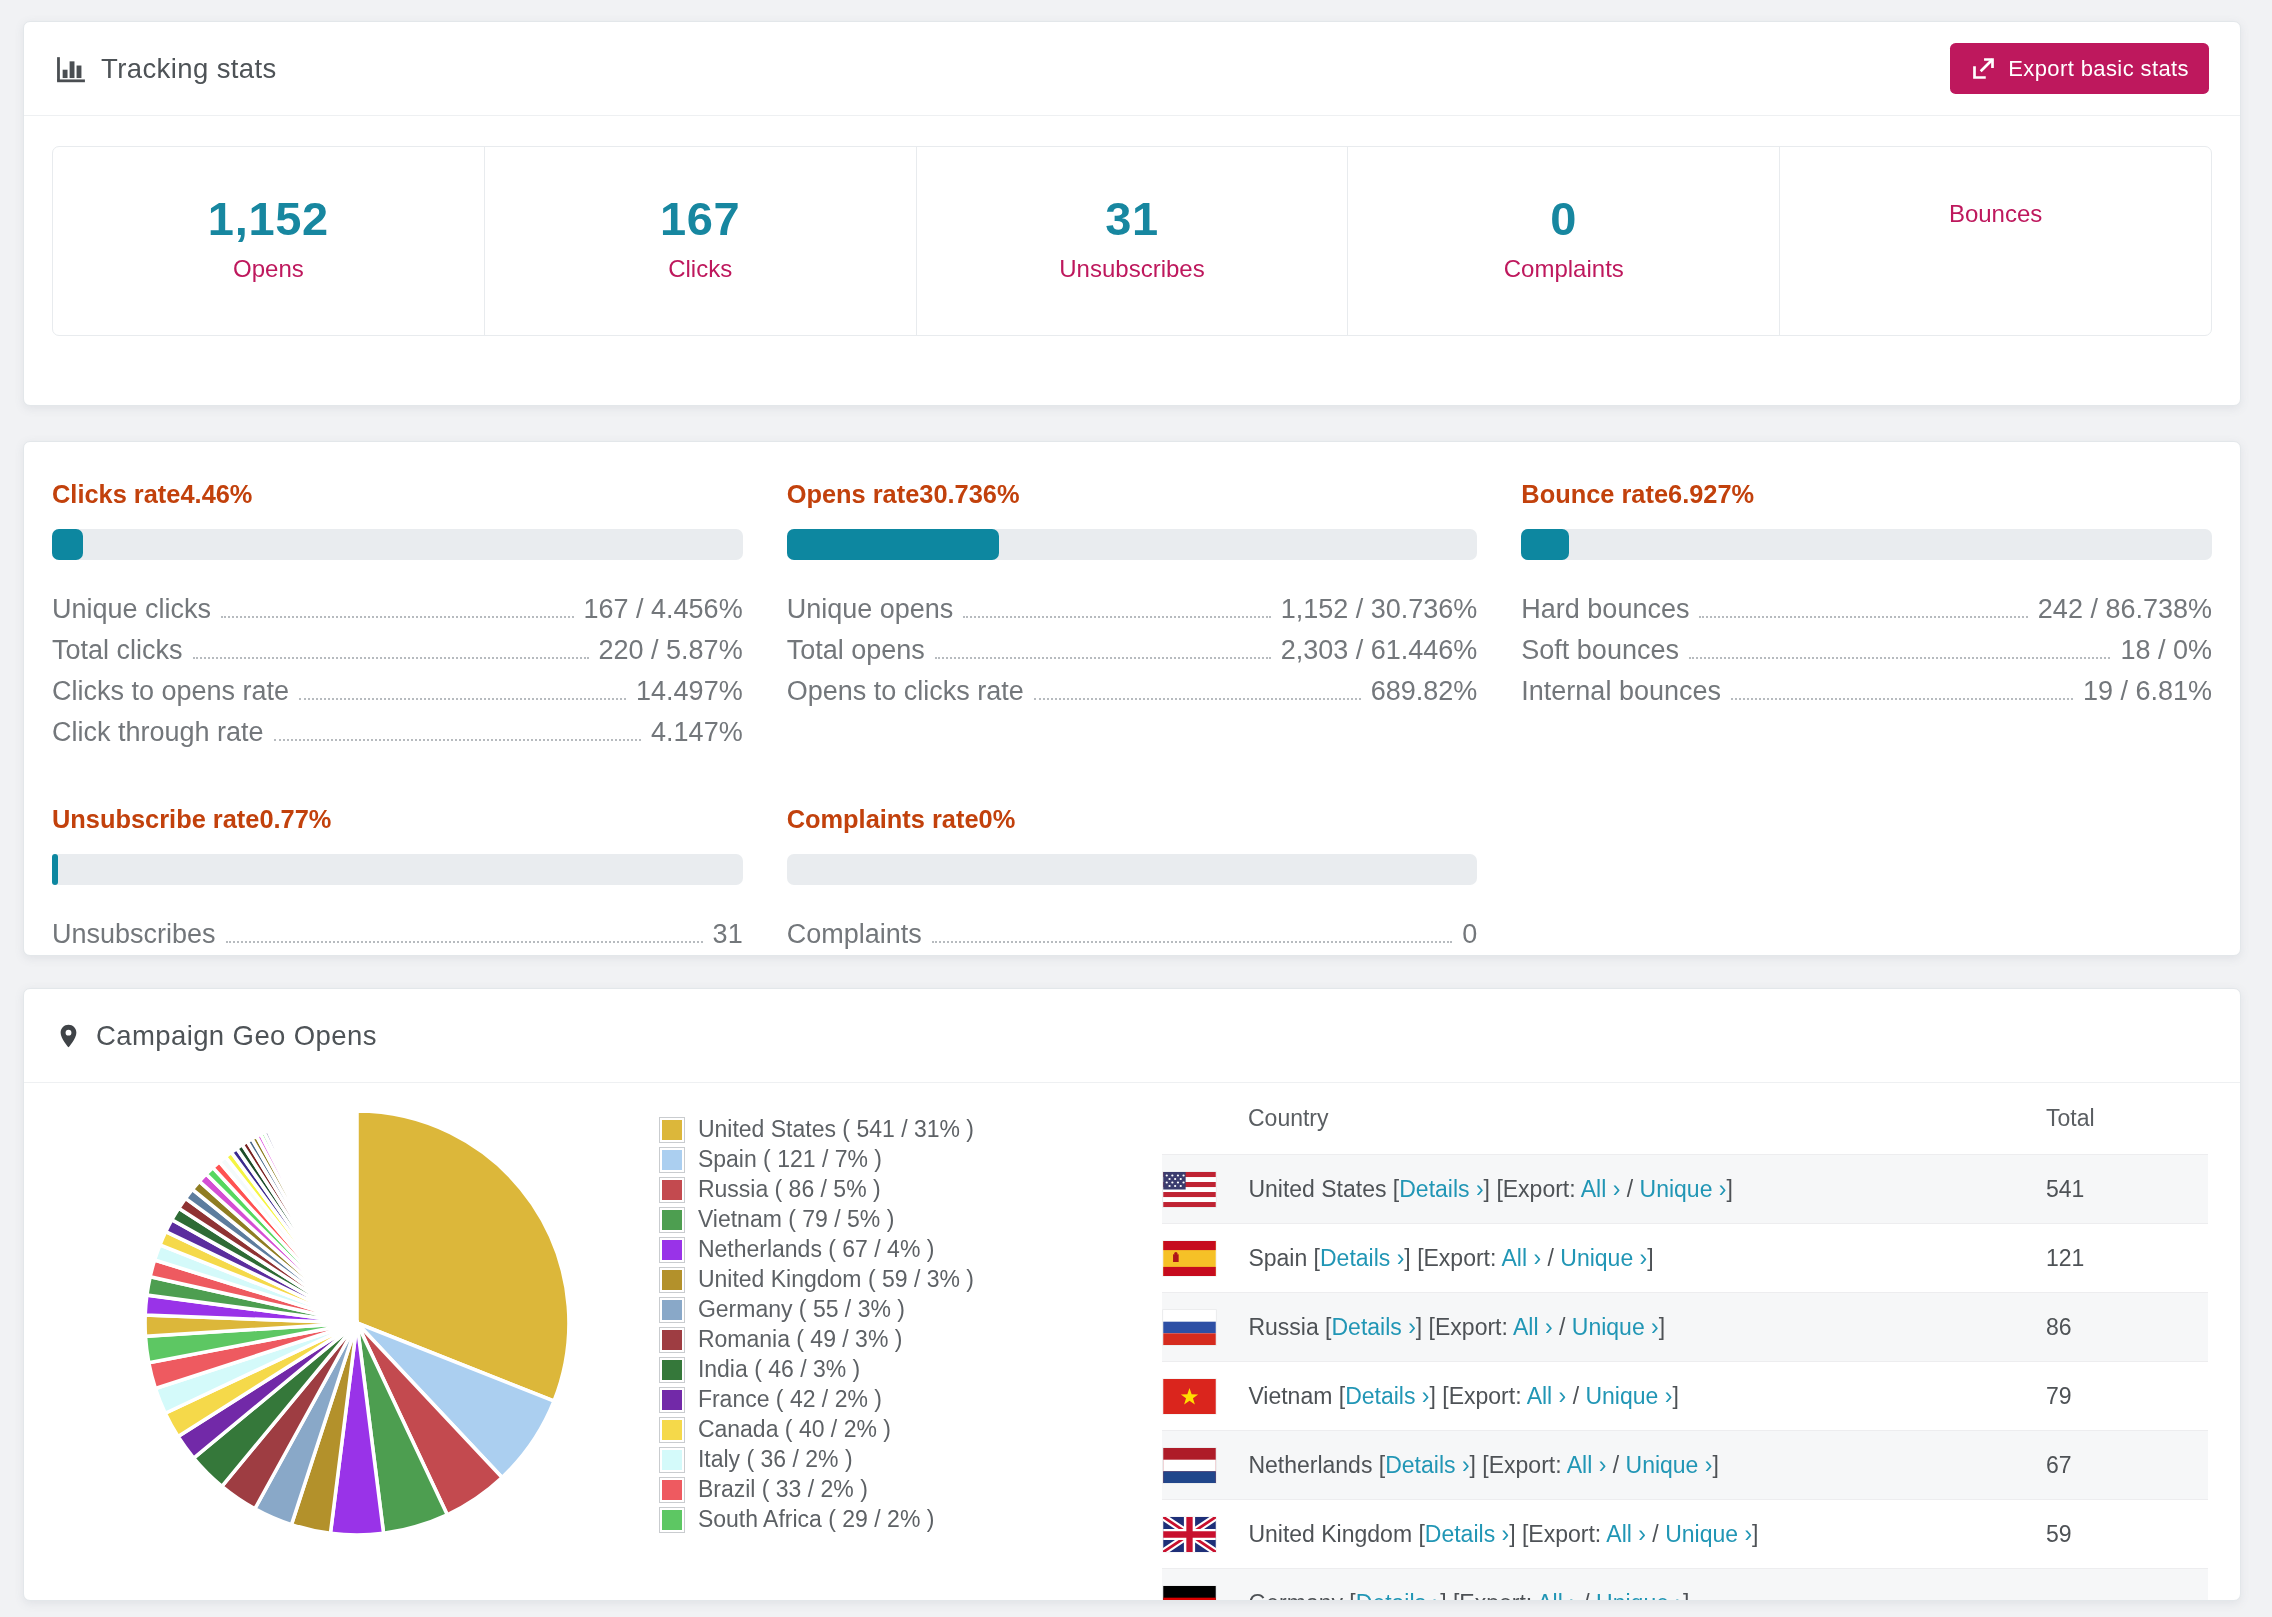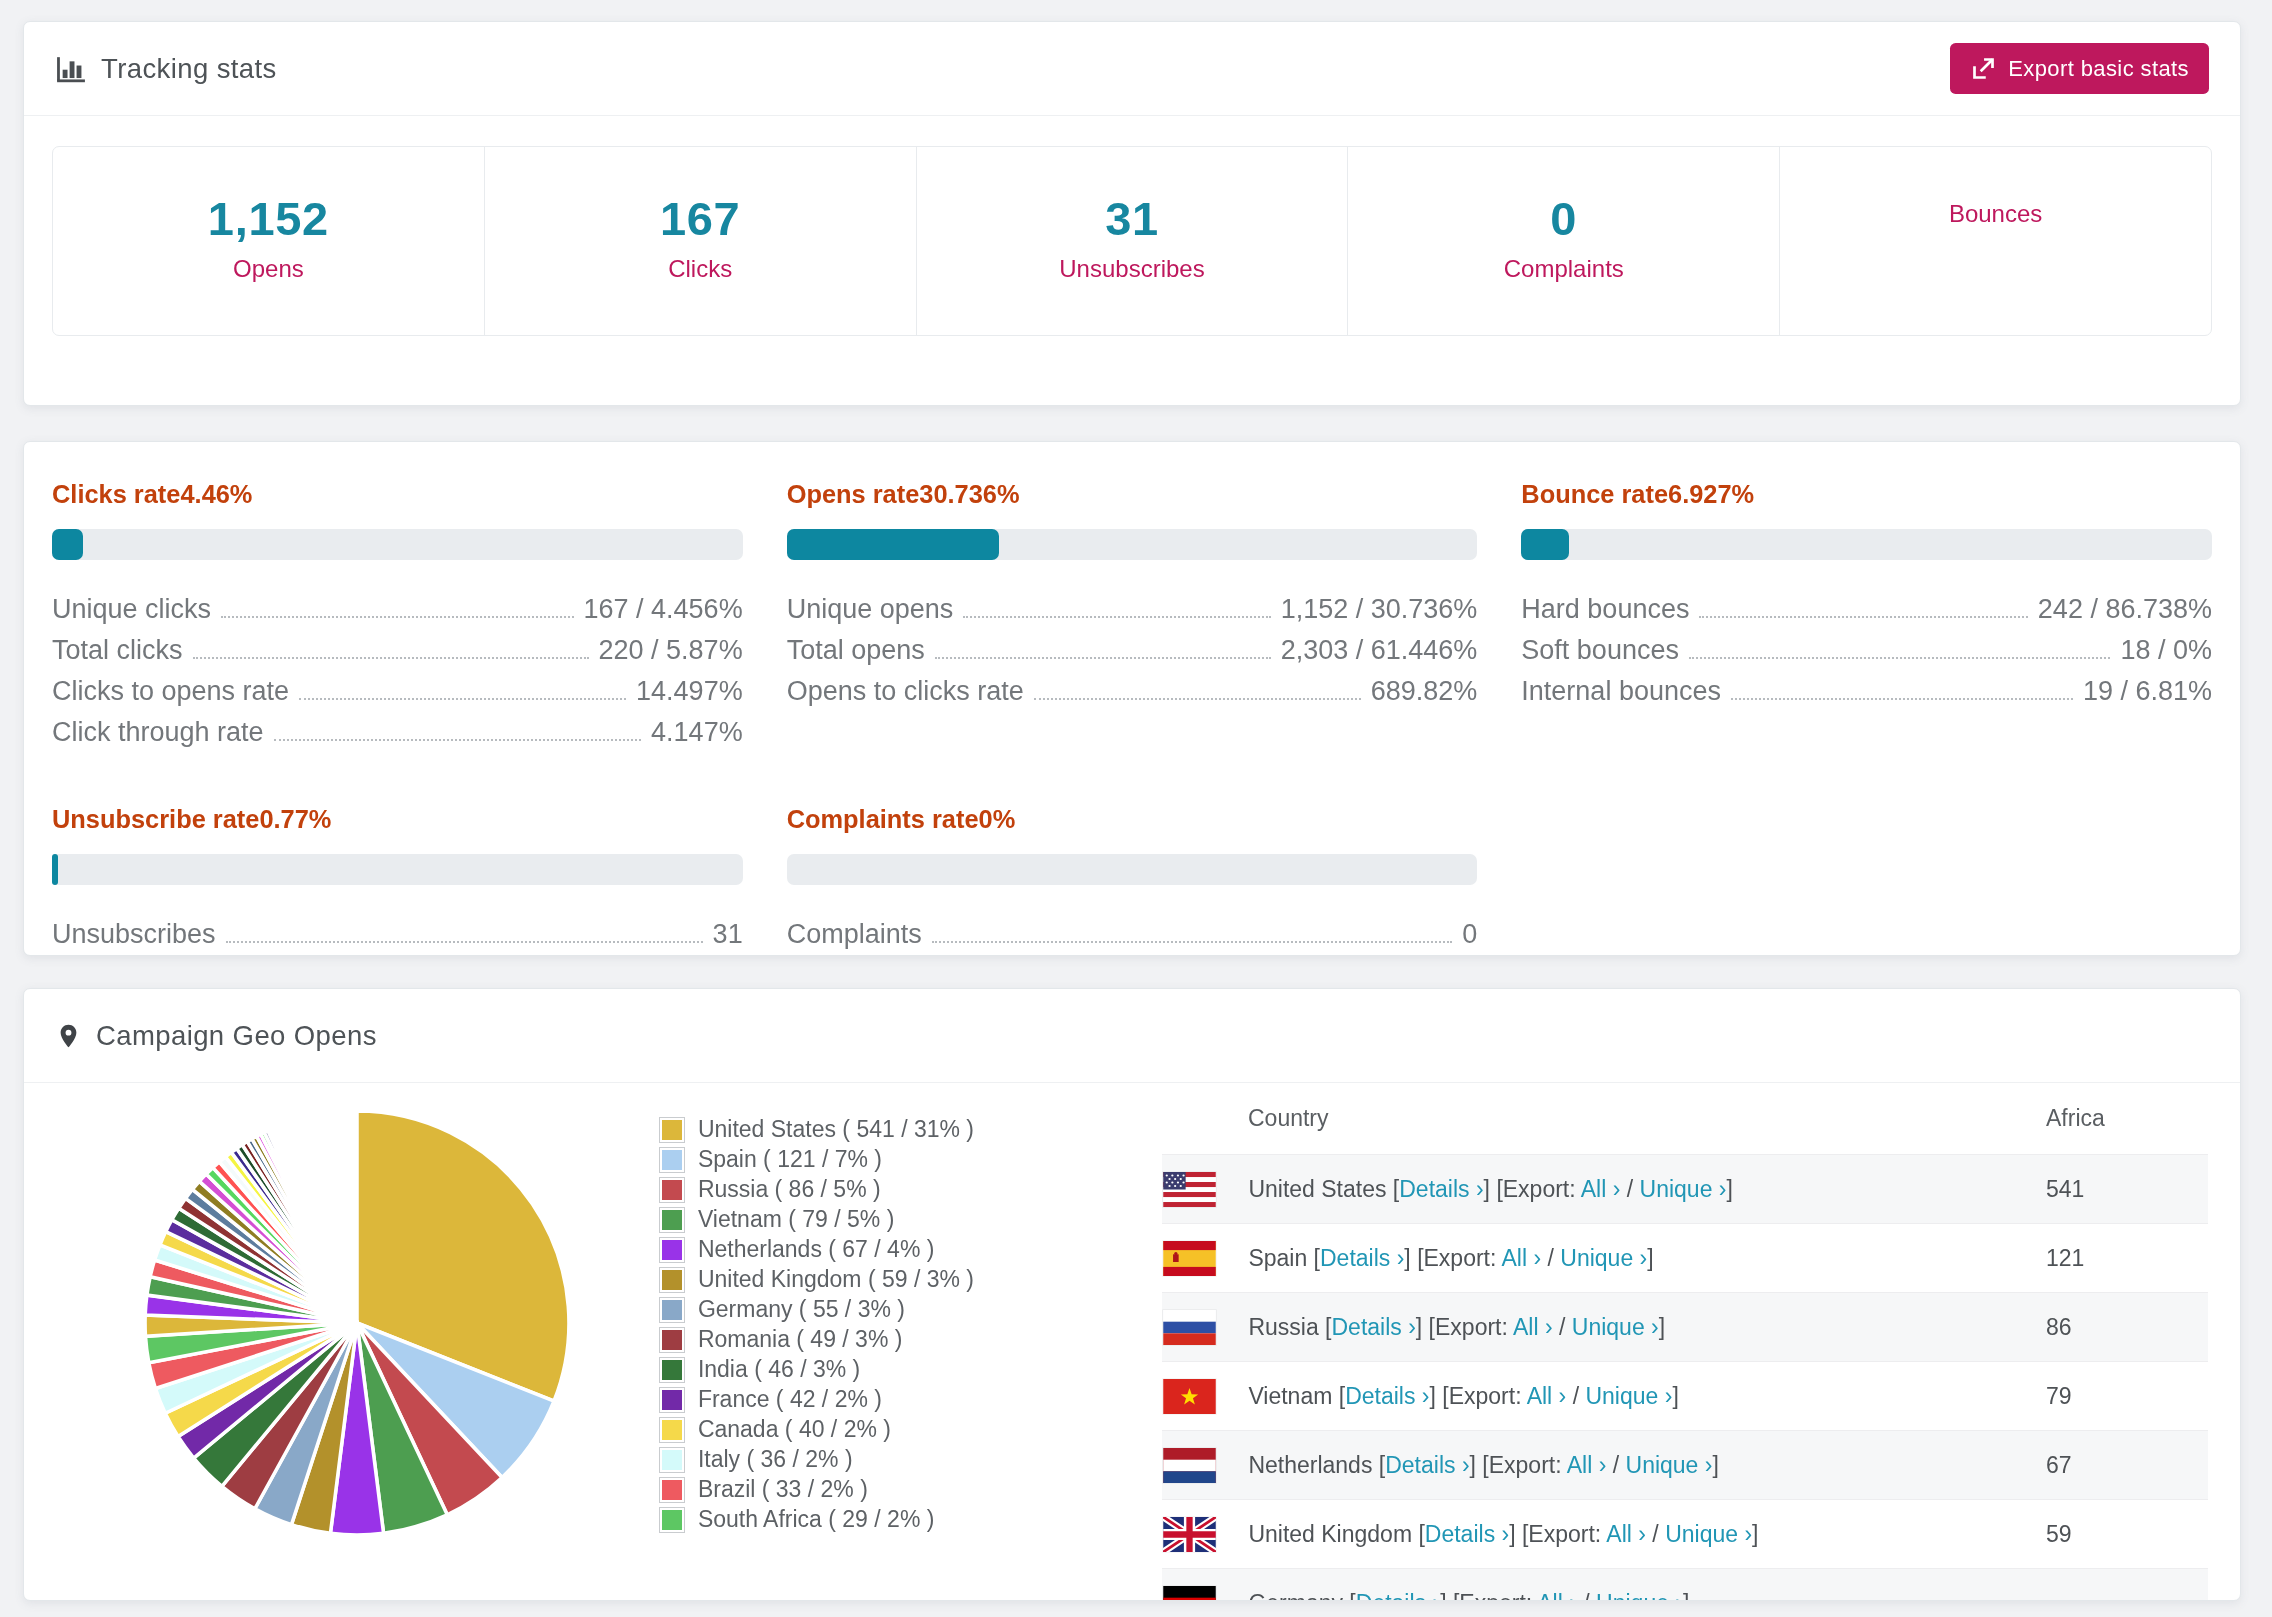--- a/index.html
+++ b/index.html
@@ -408,21 +408,21 @@
         <div class="legend-item">
           <span class="swatch">
             <span class="swatch-fill" style="display: block; background: rgb(93, 199, 99);"></span>
           </span>
           <span>South Africa ( 29 / 2% )</span>
         </div>
       </div>
     <div id="geo-table">
       <div class="t-header">
         <div class="hc1">Country</div>
-        <div class="hc2">Africa</div>
+        <div class="hc2">Total</div>
       </div>
       <div id="geo-rows">
           <div class="t-row stripe">
             <span class="flagbox">
               <svg viewBox="0 0 75 50">
                 <rect width="75" height="50" fill="#ffffff"></rect>
                 <g fill="#bf2333">
                   <rect y="0" width="75" height="7.2"></rect>
                   <rect y="14.3" width="75" height="7.2"></rect>
                   <rect y="28.6" width="75" height="7.2"></rect>

